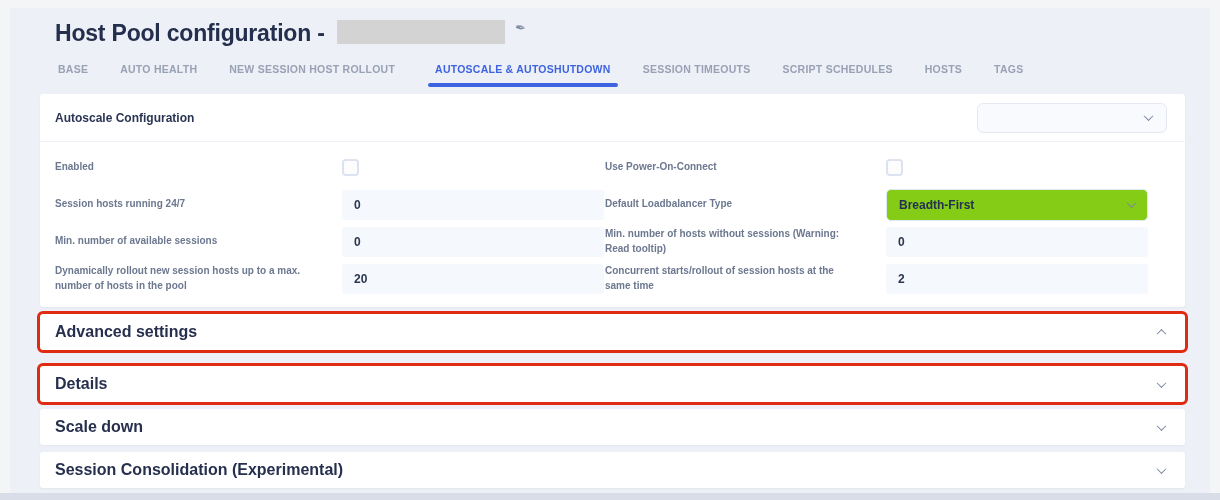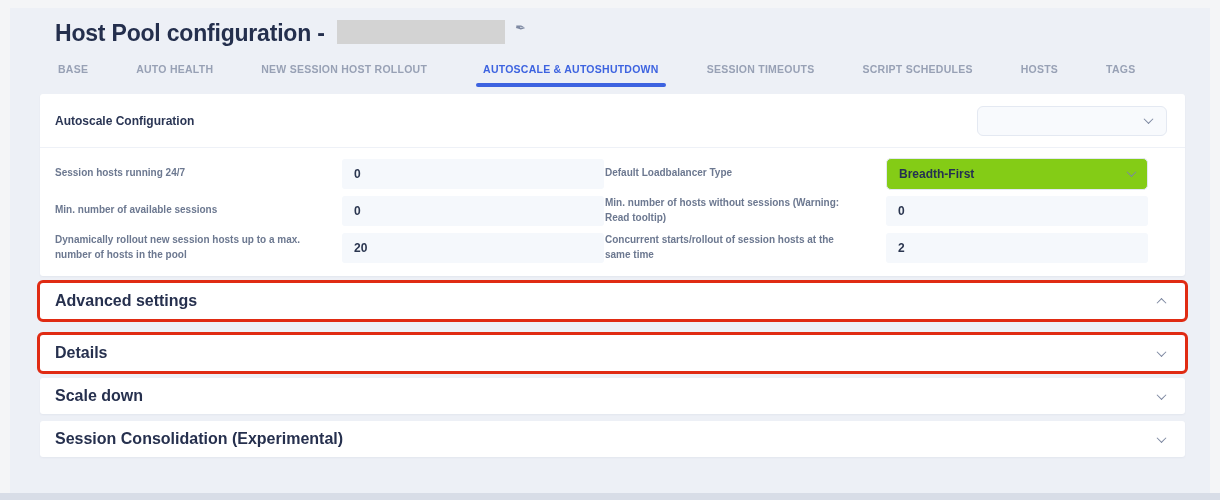--- a/index.html
+++ b/index.html
@@ -20,39 +20,39 @@
   }
   
   .page-head { margin:12px 0 0 45px; display:flex; align-items:flex-start; }
   .page-title {
     font-size:23px; font-weight:800; color:#242f4d; letter-spacing:-0.2px;
   }
   .redaction { display:inline-block; width:168px; height:24px; background:#d3d3d3; margin-left:12px; }
   .pen { margin-left:10px; color:#7f8aa3; font-size:13px; transform:rotate(8deg); }
   
   .tabs {
-    margin:16px 0 0 45px; display:flex; gap:42px;
+    margin:16px 0 0 45px; display:flex; gap:26px;
     font-size:10.5px; font-weight:700; letter-spacing:0.25px;
     color:#98a1b5; padding-bottom:13px;
   }
   .tab { cursor:pointer; position:relative; padding:0 3px; white-space:nowrap; }
   .tab.active { color:#3d63e0;margin-left:8px; }
   .tab.active::after {
     content:""; position:absolute; left:-4px; right:-4px; bottom:-12px;
     height:4px; background:#3d63e0; border-radius:3px;
   }
   
   .card {
     background:#ffffff; border-radius:3px;
     margin:0 25px 0 30px;
     box-shadow:0 1px 2px rgba(40,55,90,0.05);
   }
   .main-card { margin-top:6px; }
   .card-head {
-    height:54px; display:flex; align-items:center; justify-content:space-between;
+    height:48px; display:flex; align-items:center; justify-content:space-between;
     padding:0 18px 0 15px; border-bottom:1px solid #eef1f7;
   }
   .card-title { font-size:12px; font-weight:700; color:#2a3554; }
   .head-dropdown {
     width:190px; height:30px; background:#f8fafd;
     border:1px solid #e4e9f2; border-radius:6px;
     display:flex; align-items:center; justify-content:flex-end;
     padding:0 14px; cursor:pointer;
   }
   
@@ -123,20 +123,30 @@
     <div class="card-head">
       <span class="card-title">Autoscale Configuration</span>
       <div class="head-dropdown">
         <span></span>
         <span class="chev"></span>
       </div>
     </div>
 
     <div class="form">
 
+      <div class="frow">
+        <div class="flabel">Enabled</div>
+        <div>
+            <div class="checkbox"></div>
+          </div>
+        <div class="flabel">Use Power-On-Connect</div>
+        <div>
+            <div class="checkbox"></div>
+          </div>
+      </div>
 
       <div class="frow">
         <div class="flabel">Session hosts running 24/7</div>
         <div><input class="txt" readonly="" value="0" style=""></div>
         <div class="flabel">Default Loadbalancer Type</div>
         <div>
           <div class="select">
             <span>Breadth-First</span>
             <span class="chev"></span>
           </div>

